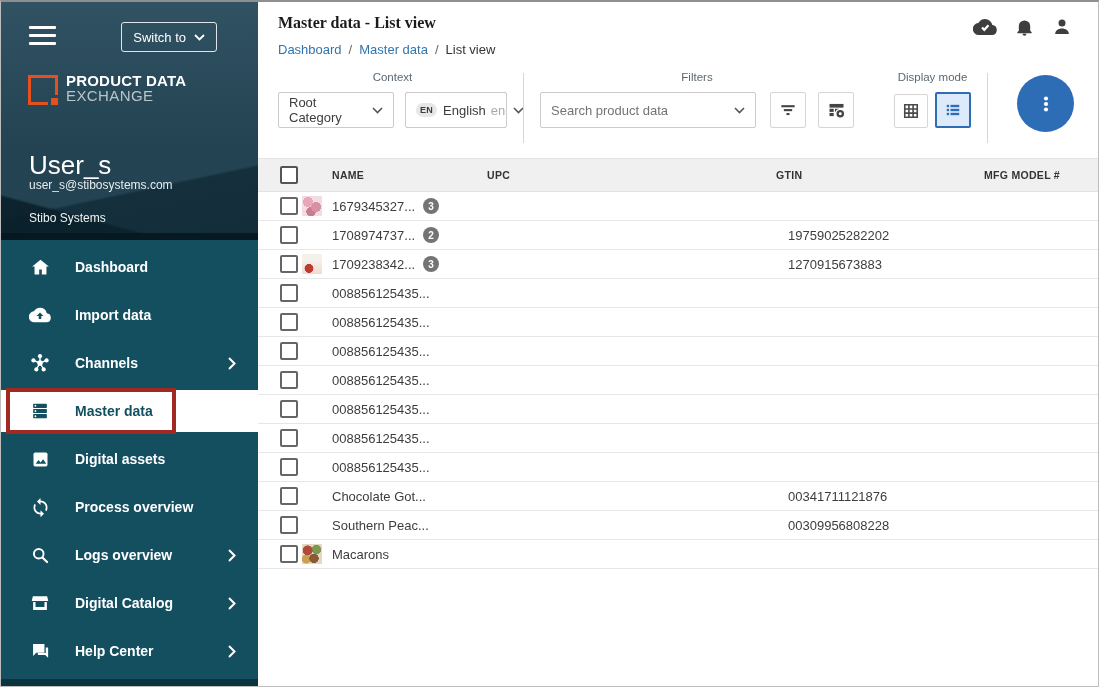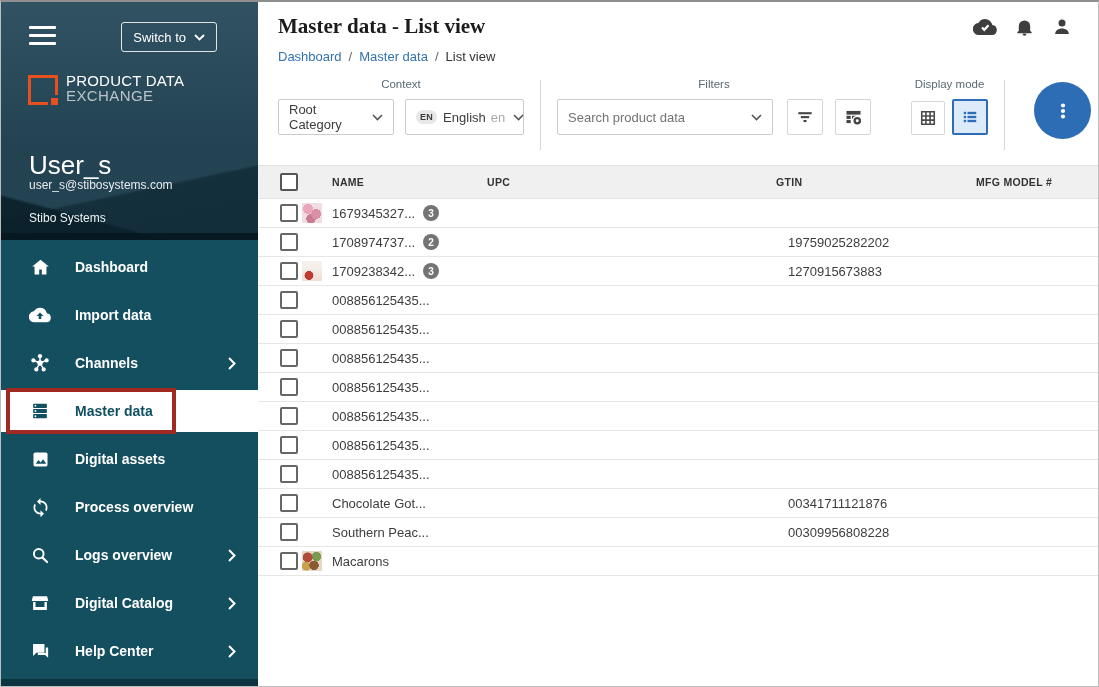--- a/index.html
+++ b/index.html
@@ -16,72 +16,72 @@
       linear-gradient(195deg, transparent 85%, rgba(7,27,36,.8) 86%),
       linear-gradient(to bottom, rgba(255,255,255,.05), rgba(0,0,0,.08) 60%),
       #26495a;}
   .hamburger{position:absolute;left:28px;top:24px;width:27px;height:19px;display:flex;flex-direction:column;justify-content:space-between;cursor:pointer;}
   .hamburger span{display:block;height:3px;background:#fff;border-radius:1px;}
   .switch-btn{position:absolute;right:41px;top:20px;height:30px;border:1px solid rgba(255,255,255,.85);border-radius:3px;background:transparent;color:#fff;font-size:13px;padding:0 11px;display:flex;align-items:center;gap:8px;cursor:pointer;font-family:inherit;}
   .logo{position:absolute;left:27px;top:71px;display:flex;align-items:flex-start;}
   .logo-mark{width:30px;height:30px;border:3px solid #e5501e;position:relative;margin-top:2px;}
   .logo-mark::after{content:"";position:absolute;right:-3px;bottom:-3px;width:7px;height:7px;background:#e5501e;border-left:3px solid #26495a;border-top:3px solid #26495a;}
   .logo-text{margin-left:8px;line-height:15px;}
-  .logo-line1{font-size:15px;font-weight:normal;color:#fff;letter-spacing:.2px;}
+  .logo-line1{font-size:15px;font-weight:bold;color:#fff;letter-spacing:.2px;}
   .logo-line2{font-size:15px;color:#b9c5ca;letter-spacing:.4px;}
   .user-name{position:absolute;left:28px;top:148px;font-family:Liberation Sans, sans-serif;font-size:26px;color:#fff;}
   .user-email{position:absolute;left:28px;top:176px;font-size:12px;color:#e6edef;}
   .user-org{position:absolute;left:28px;top:209px;font-size:12px;color:#eef3f4;}
 
   .nav{padding-top:3px;}
   .nav-item{height:48px;display:flex;align-items:center;padding-left:28px;cursor:pointer;position:relative;color:#fff;}
   .nav-item .nicon{width:22px;height:22px;flex:0 0 22px;display:flex;align-items:center;justify-content:center;}
   .nav-item .nlabel{margin-left:24px;font-size:14px;font-weight:600;}
   .nav-item .nchev{margin-left:auto;margin-right:22px;display:flex;}
   .nav-item.active{background:#fff;color:#105060;height:42px;margin:3px 0;}
   .annotation-box{position:absolute;left:5px;top:-2px;width:170px;height:46px;border:4px solid #a02a22;pointer-events:none;z-index:3;}
   .sidebar::after{content:"";position:absolute;left:0;right:0;bottom:0;height:7px;background:#0b3440;}
 
   
   .main{flex:1;background:#fff;position:relative;overflow:hidden;}
-  .page-title{font-family:"Liberation Serif","DejaVu Serif",serif;font-size:21px;font-weight:600;color:#1b1b1b;margin:12px 0 0 20px;}
+  .page-title{font-family:"Liberation Serif","DejaVu Serif",serif;font-size:16px;font-weight:600;color:#1b1b1b;margin:12px 0 0 20px;}
   .top-icons{position:absolute;top:13px;right:26px;display:flex;gap:17px;align-items:center;color:#3e3e3e;}
   .top-icons .ticon{cursor:pointer;display:flex;}
   .breadcrumb{margin:10px 0 0 20px;font-size:13px;color:#555;display:flex;gap:7px;align-items:center;}
   .breadcrumb .crumb-link{color:#3273ae;cursor:pointer;}
   .breadcrumb .crumb-sep{color:#666;}
   .breadcrumb .crumb-current{color:#333;}
 
   
   .toolbar{display:flex;align-items:flex-start;margin:14px 0 0 20px;}
   .tlabel{font-size:11.5px;color:#5a6972;text-align:center;margin-bottom:7px;height:14px;}
   .controls{display:flex;align-items:center;}
   .select{height:36px;border:1px solid #cbcbcb;border-radius:2px;background:#fff;display:flex;align-items:center;padding:0 10px;font-size:13px;color:#3c3c3c;cursor:pointer;justify-content:space-between;}
   .select .chev{margin-left:auto;display:flex;padding-left:8px;}
   .sel-category{width:116px;}
-  .sel-lang{width:119px;margin-left:11px;}
+  .sel-lang{width:102px;margin-left:11px;}
   .lang-badge{background:#e7e7e7;border-radius:7px;font-size:9px;font-weight:bold;color:#3c3c3c;padding:2px 4px;margin-right:6px;letter-spacing:.3px;}
   .lang-code{color:#a9a9a9;margin-left:5px;}
   .sel-search{width:216px;color:#737373;}
   .vdivider{width:1px;height:70px;background:#d6d6d6;margin:2px 16px 0 16px;}
   .icon-btn{width:36px;height:36px;border:1px solid #d6d6d6;border-radius:2px;background:#fff;display:flex;align-items:center;justify-content:center;cursor:pointer;color:#444;padding:0;}
   .btn-filter{margin-left:14px;}
   .btn-columns{margin-left:12px;}
   .display-group{margin-left:40px;}
   .dm-btn{width:34px;height:34px;margin-top:1px;}
   .dm-btn.selected{border:2px solid #2d6db6;background:#ddeafa;color:#2d6db6;width:36px;height:36px;margin-top:0;}
   .dm-btn + .dm-btn{margin-left:7px;}
   .fab{width:57px;height:57px;border-radius:50%;background:#2d6db6;border:none;margin:4px 0 0 13px;display:flex;align-items:center;justify-content:center;cursor:pointer;flex:0 0 57px;}
 
   
   .table{margin-top:15px;}
   .thead,.tr{display:grid;grid-template-columns:44px 185px 289px 200px 1fr;align-items:center;}
   .thead{height:34px;background:#f0f0f0;border-top:1px solid #e3e3e3;border-bottom:1px solid #e3e3e3;font-size:10.5px;font-weight:bold;color:#333;letter-spacing:.3px;}
   .th-name{padding-left:30px;}
-  .th-mfg{text-align:left;padding-right:30px;}
+  .th-mfg{text-align:center;padding-right:30px;}
   .tr{height:29px;border-bottom:1px solid #e6e6e6;font-size:13px;color:#3d3d3d;cursor:pointer;}
   .td-check{padding-left:22px;}
   .checkbox{width:18px;height:18px;border:2px solid #666;border-radius:2px;background:#fff;display:block;cursor:pointer;}
   .thead .checkbox{border-color:#555;}
   .td-name{display:flex;align-items:center;}
   .thumb{width:20px;height:20px;flex:0 0 20px;margin-right:10px;border-radius:1px;}
   .thumb.none{background:transparent;}
   .thumb-flowers{background:
     radial-gradient(circle at 30% 30%, #e9a6b8 0 25%, transparent 26%),
     radial-gradient(circle at 70% 55%, #d98fa5 0 28%, transparent 29%),

